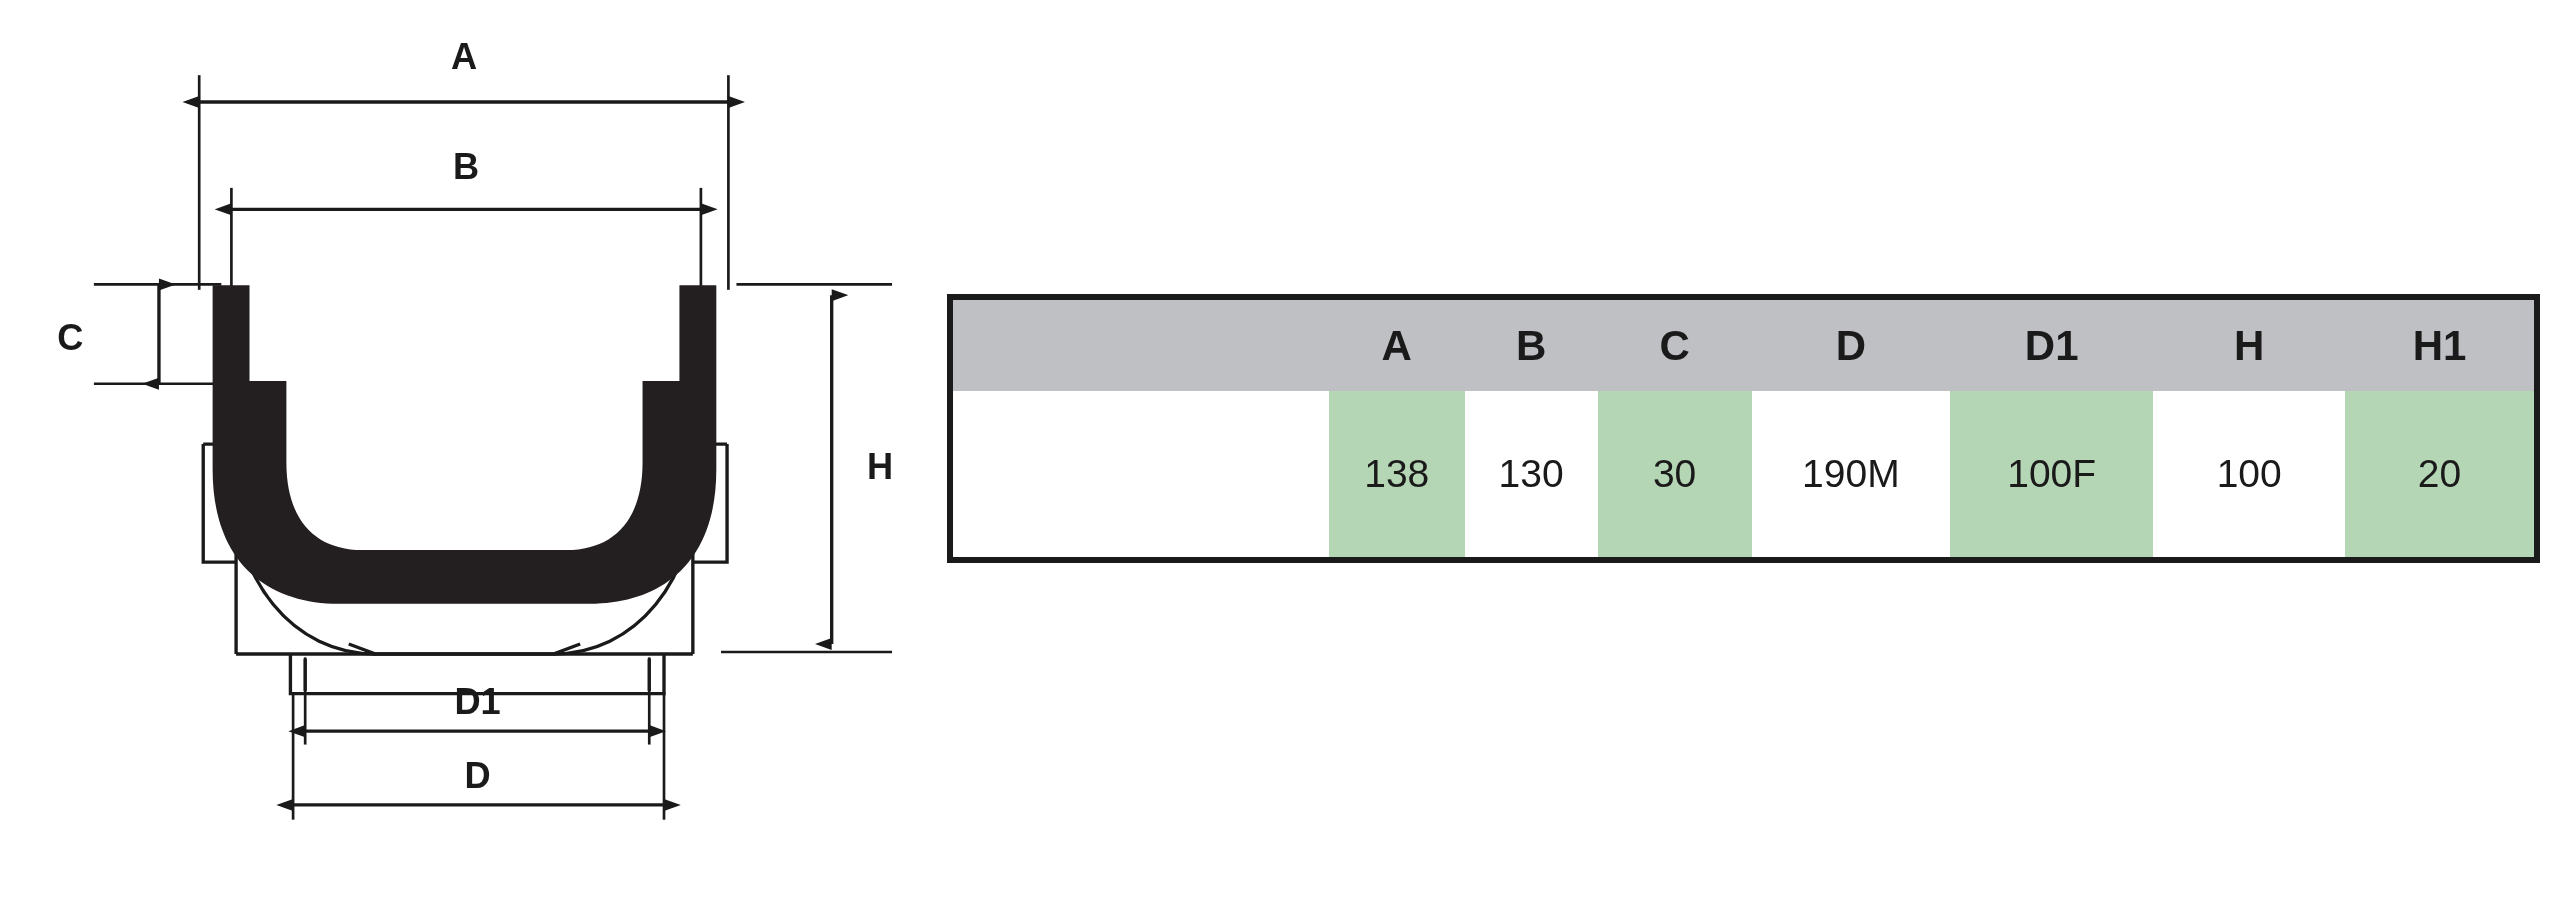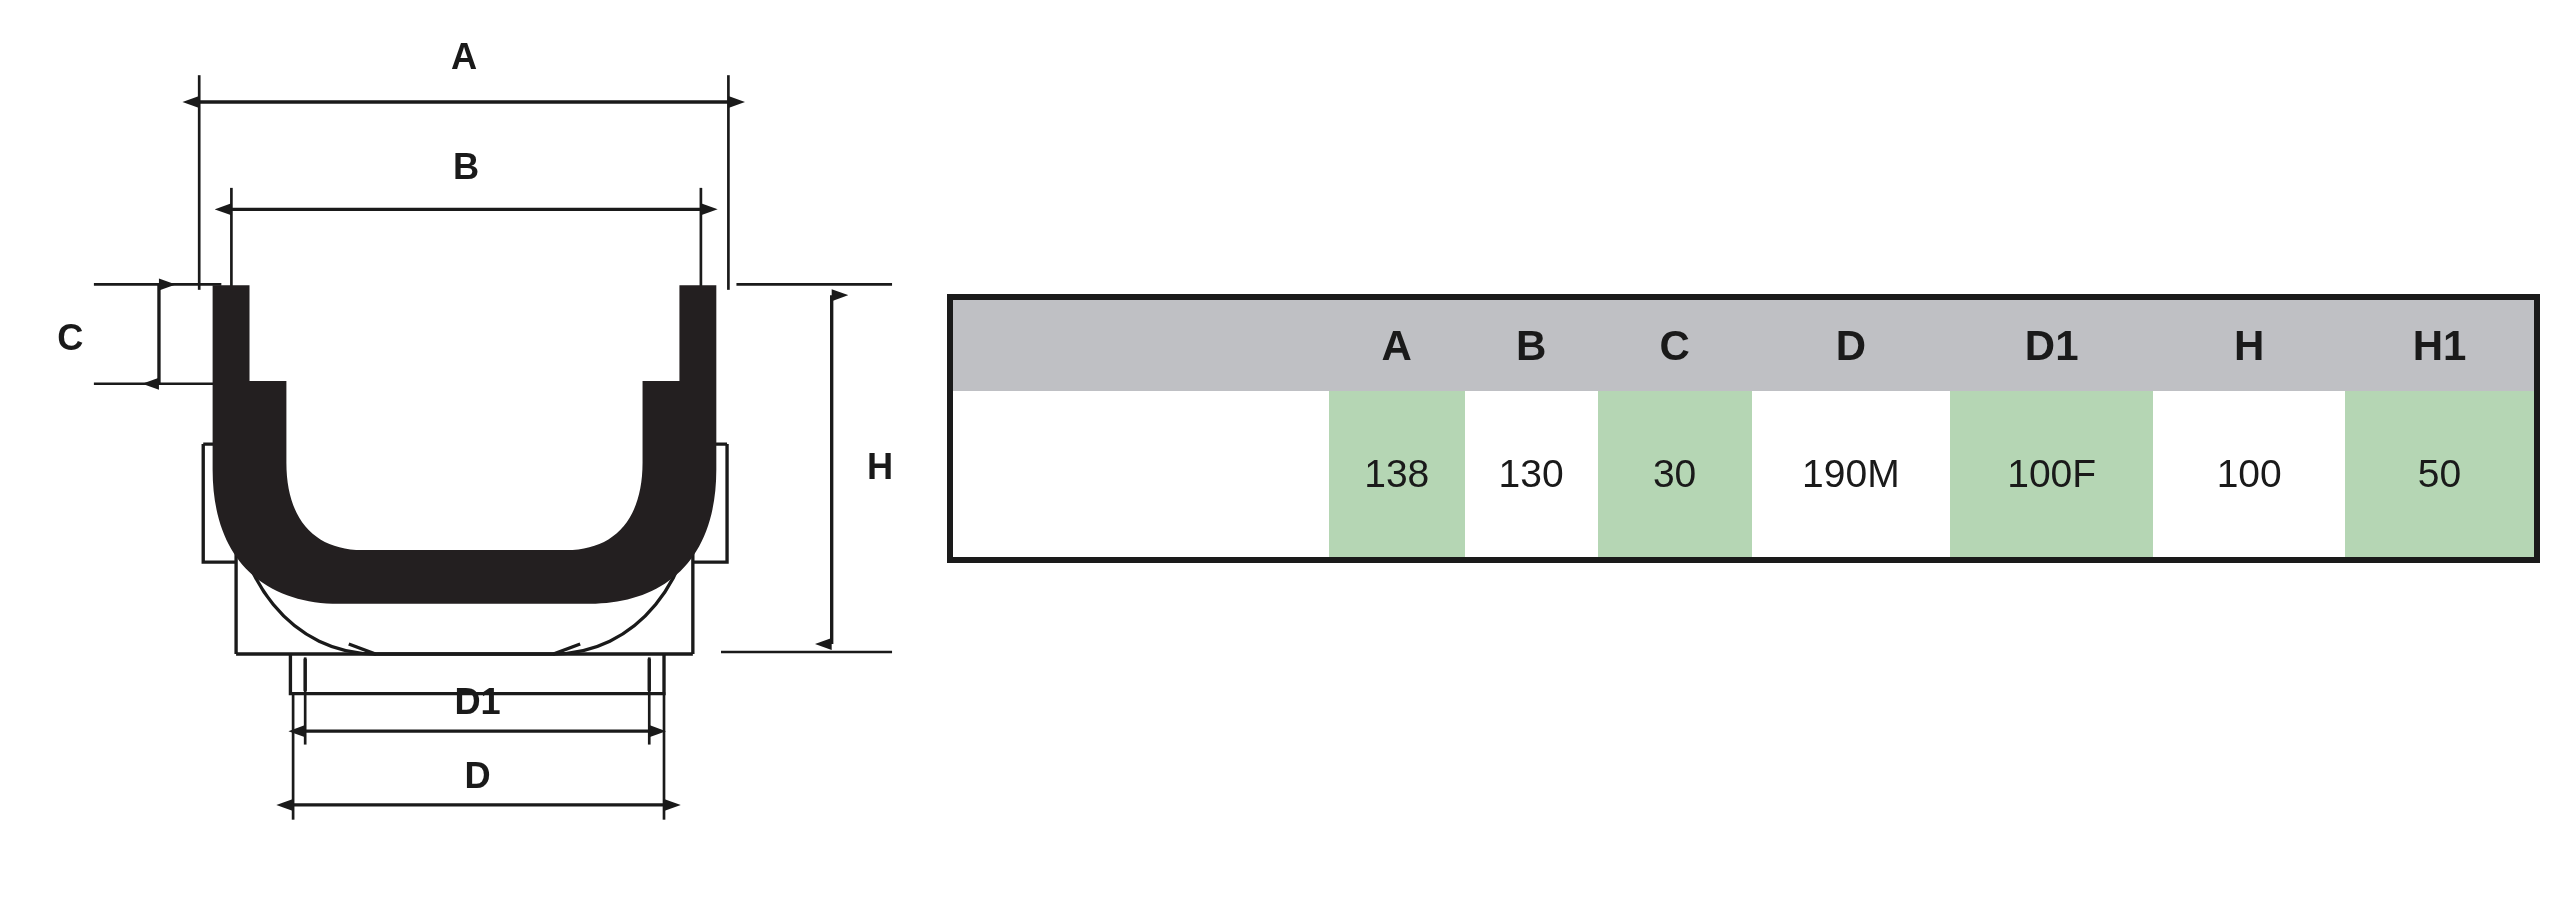--- a/index.html
+++ b/index.html
@@ -233,20 +233,20 @@
       </thead>
       <tbody>
         <tr>
           <td></td>
           <td class="green">138</td>
           <td>130</td>
           <td class="green">30</td>
           <td>190M</td>
           <td class="green">100F</td>
           <td>100</td>
-          <td class="green">50</td>
+          <td class="green">20</td>
         </tr>
       </tbody>
     </table>
   </div>
 
 </div>
 
 
 </body></html>

